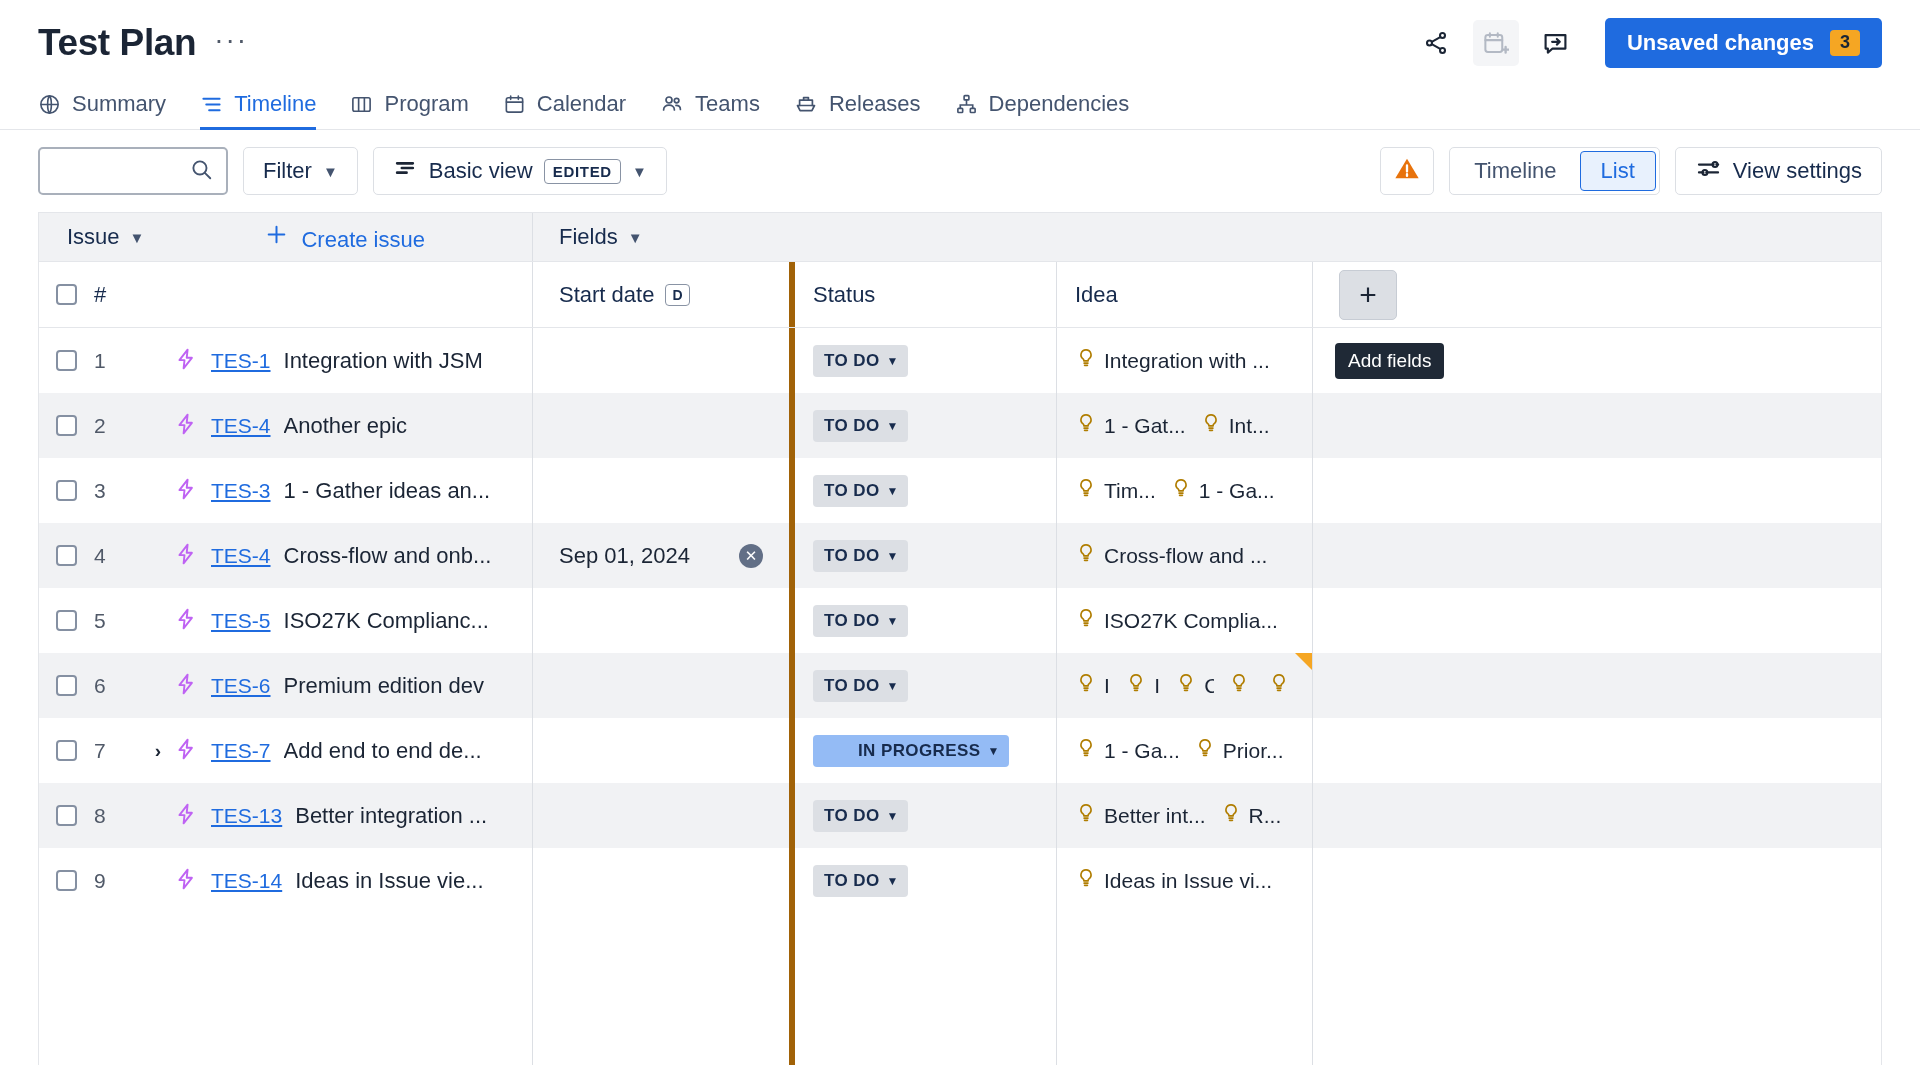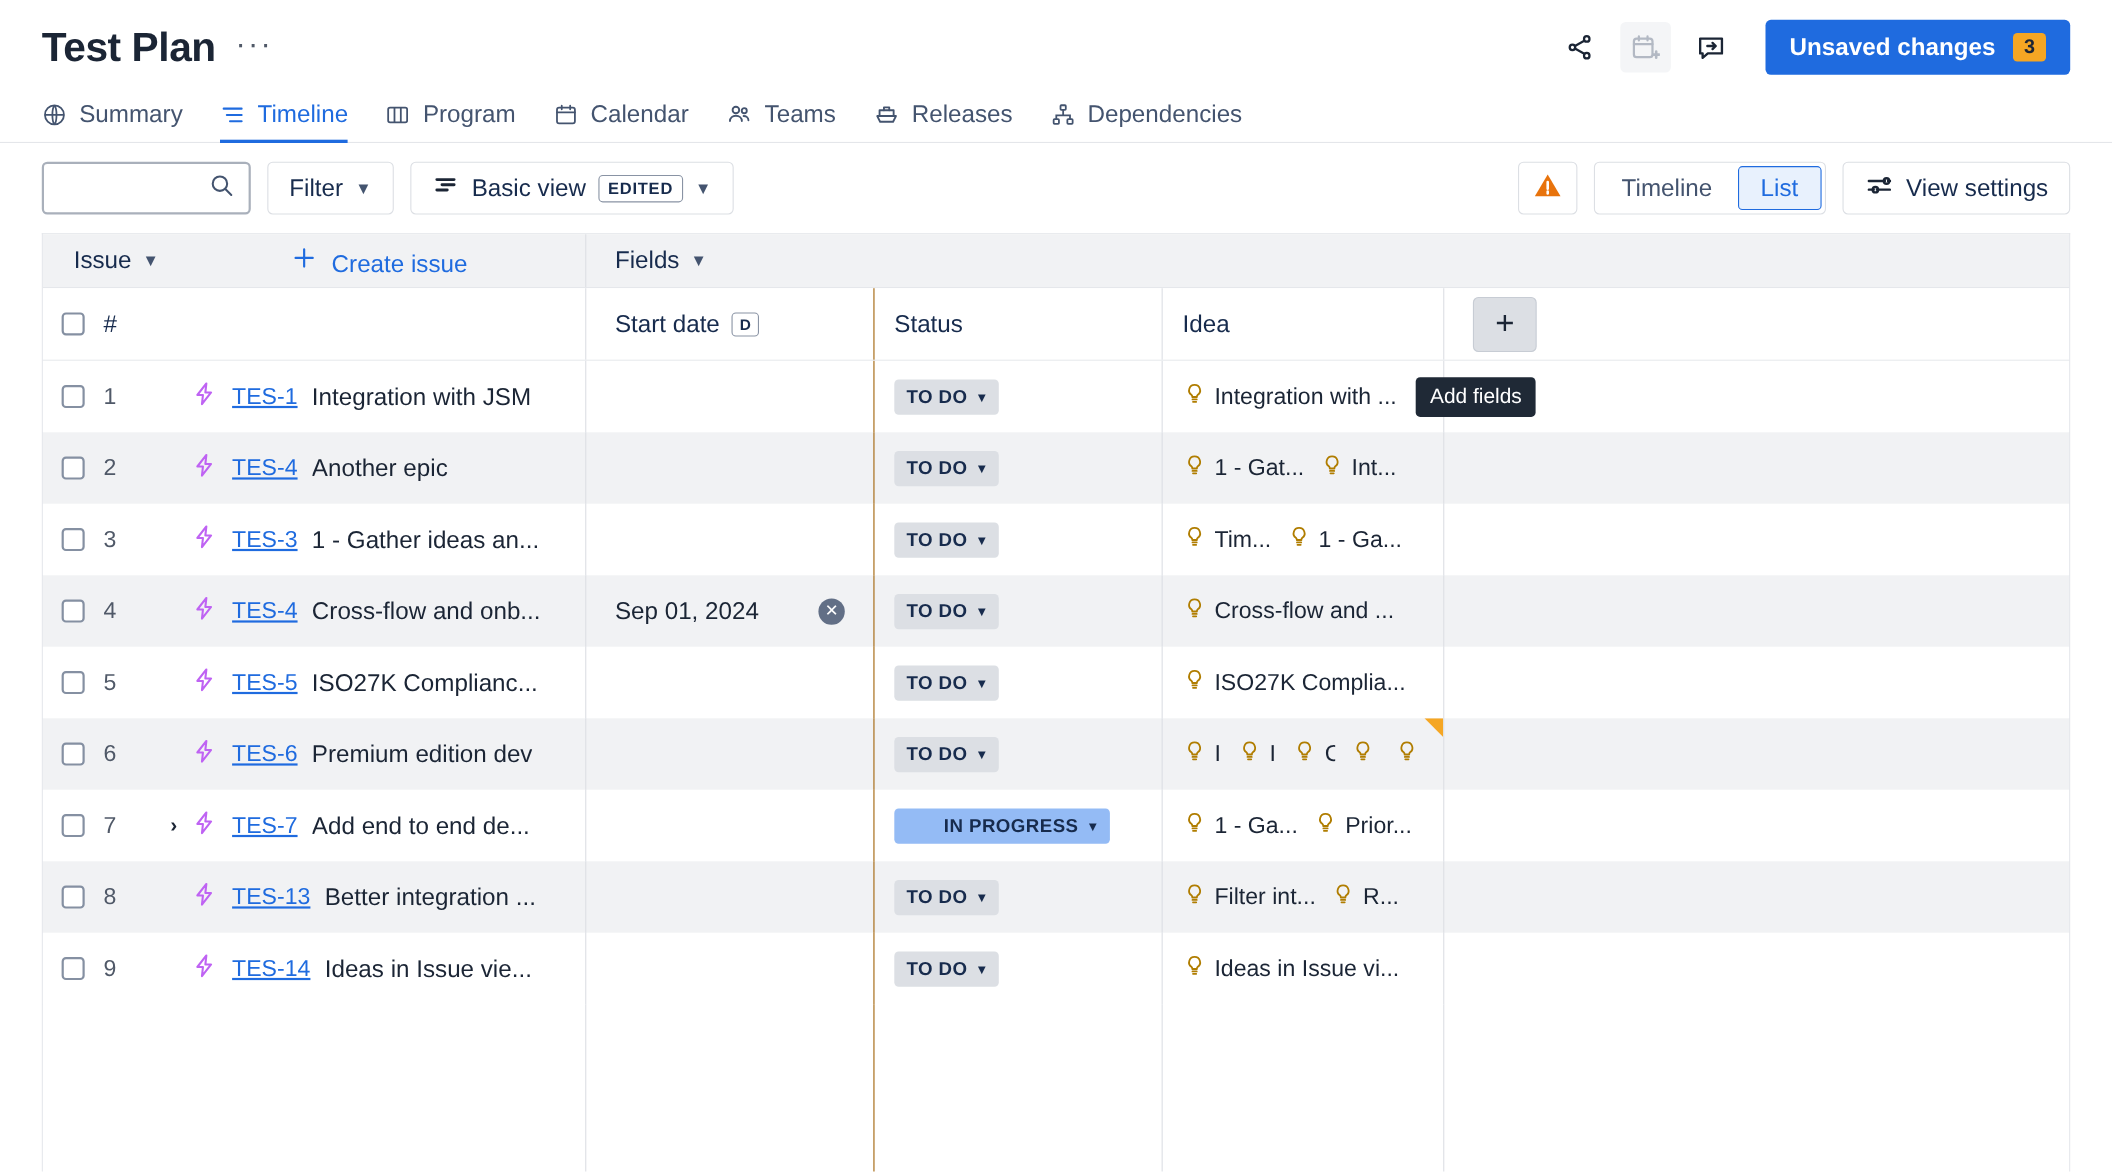--- a/index.html
+++ b/index.html
@@ -241,21 +241,21 @@
     background: #fff;
   }
   .row.alt { background: #f1f2f4; }
 
   .c-chk   { width: 55px;  display: flex; align-items: center; justify-content: center; }
   .c-num   { width: 48px;  display: flex; align-items: center; font-size: 21px; color: #505968; }
   .c-exp   { width: 32px;  display: flex; align-items: center; justify-content: center; }
   .c-issue { flex: 1; display: flex; align-items: center; gap: 13px; padding-right: 14px; overflow: hidden; }
 
   .col-issue  { width: 494px; border-right: 1px solid #dcdfe4; display: flex; }
-  .col-start  { width: 262px; border-right: 1px solid #a16207; display: flex; align-items: center; padding: 0 26px; }
+  .col-start  { width: 262px; border-right: 6px solid #a16207; display: flex; align-items: center; padding: 0 26px; }
   .col-status { width: 262px; border-right: 1px solid #dcdfe4; display: flex; align-items: center; padding: 0 18px; }
   .col-idea   { width: 256px; border-right: 1px solid #dcdfe4; display: flex; align-items: center; padding: 0 18px; gap: 14px; overflow: hidden; position: relative; }
   .col-rest   { flex: 1; display: flex; align-items: center; padding-left: 26px; }
 
   .hdr-row .col-issue,
   .hdr-row .col-start,
   .hdr-row .col-status,
   .hdr-row .col-idea { align-items: center; }
   .hdr-text { font-size: 22px; color: #172b4d; }
 
@@ -889,21 +889,21 @@
               <span>TO DO</span>
               <span style="font-size:12px;">▼</span>
             </span>
           </div>
           <div class="col-idea">
             <span class="idea-chip">
               <span class="bulb"><svg width="22" height="22" viewBox="0 0 24 24" fill="none" stroke="#b07d00" stroke-width="1.8" stroke-linecap="round" stroke-linejoin="round">
                   <path d="M12 3.2a5.4 5.4 0 0 0-3.2 9.8c.6.5.9 1.1.9 1.8v.4h4.6v-.4c0-.7.3-1.3.9-1.8A5.4 5.4 0 0 0 12 3.2z"></path>
                   <path d="M9.9 17.6h4.2M10.4 20h3.2"></path>
                 </svg></span>
-              <span class="lbl">Filter int...</span>
+              <span class="lbl">Better int...</span>
             </span>
             <span class="idea-chip">
               <span class="bulb"><svg width="22" height="22" viewBox="0 0 24 24" fill="none" stroke="#b07d00" stroke-width="1.8" stroke-linecap="round" stroke-linejoin="round">
                   <path d="M12 3.2a5.4 5.4 0 0 0-3.2 9.8c.6.5.9 1.1.9 1.8v.4h4.6v-.4c0-.7.3-1.3.9-1.8A5.4 5.4 0 0 0 12 3.2z"></path>
                   <path d="M9.9 17.6h4.2M10.4 20h3.2"></path>
                 </svg></span>
               <span class="lbl">R...</span>
             </span>
           </div>
           <div class="col-rest"></div>
@@ -936,21 +936,21 @@
                   <path d="M12 3.2a5.4 5.4 0 0 0-3.2 9.8c.6.5.9 1.1.9 1.8v.4h4.6v-.4c0-.7.3-1.3.9-1.8A5.4 5.4 0 0 0 12 3.2z"></path>
                   <path d="M9.9 17.6h4.2M10.4 20h3.2"></path>
                 </svg></span>
               <span class="lbl">Ideas in Issue vi...</span>
             </span>
           </div>
           <div class="col-rest"></div>
         </div>
       </div>
 
-    <div class="tooltip" style="left:1248px; top:130px;">Add fields</div>
+    <div class="tooltip" style="left:1296px; top:130px;">Add fields</div>
 
     <div class="filler">
       <div class="col-issue"></div>
       <div class="col-start"></div>
       <div class="col-status"></div>
       <div class="col-idea"></div>
       <div class="col-rest"></div>
     </div>
 
   </div>

